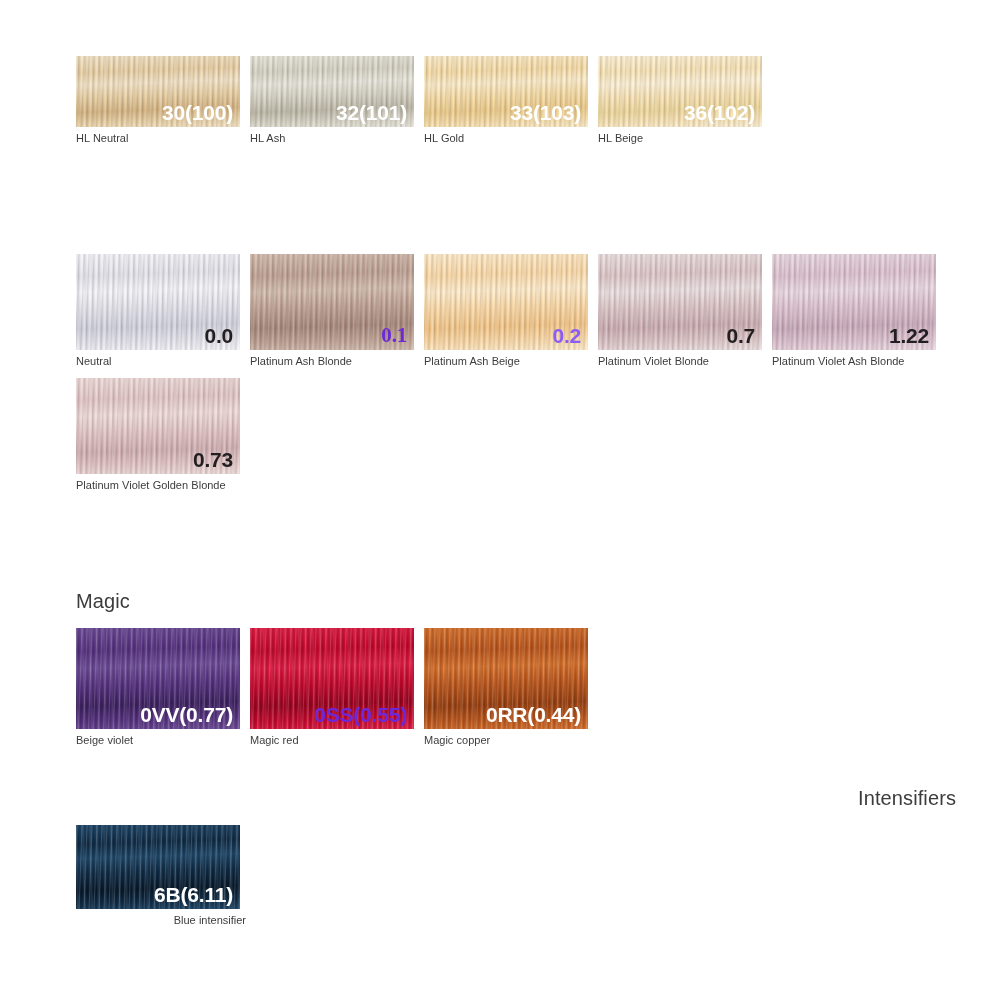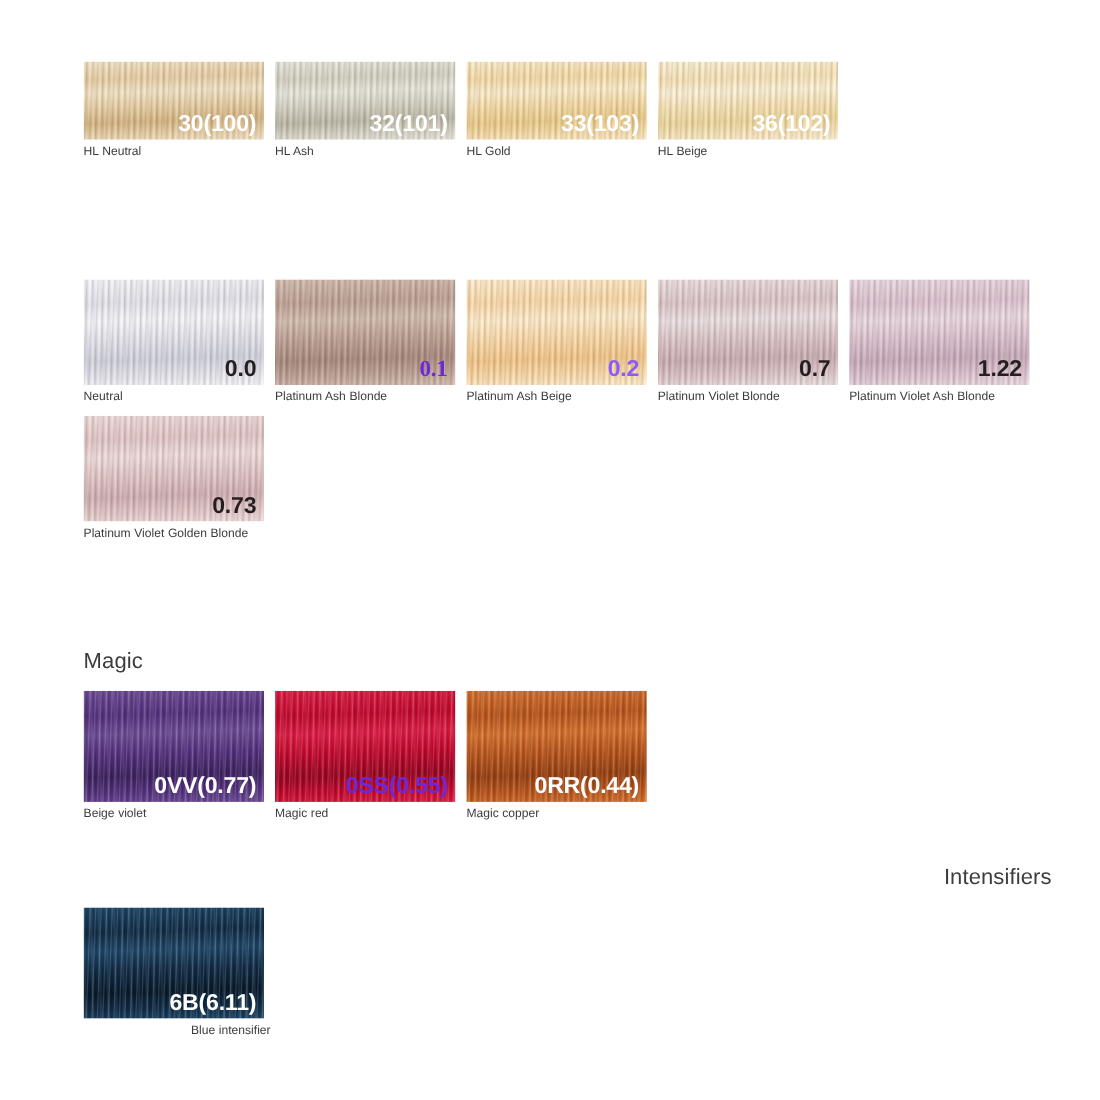--- a/index.html
+++ b/index.html
@@ -83,21 +83,21 @@
   #sec-toners        { position: absolute; left: 0;  top: 237px; }
   #sec-toners .swatch-grid { margin-top: 17px; }
   #sec-toners .swatch { height: 96px; }
 
   #sec-magic         { position: absolute; left: 0;  top: 591px; }
   #sec-magic .swatch-grid { margin-top: 17px; }
   #sec-magic .swatch { height: 101px; }
 
   #sec-intensifiers  { position: absolute; left: 0;  top: 788px; text-align: right; }
   #sec-intensifiers .swatch-grid { margin-top: 17px; }
-  #sec-intensifiers .swatch { height: 101px; }
+  #sec-intensifiers .swatch { height: 84px; }
 
   
   .caption-wrap { width: 150px; }
 </style>
 </head>
 <body>
 
 <div class="page">
 
   <section class="section" id="sec-highlift">

